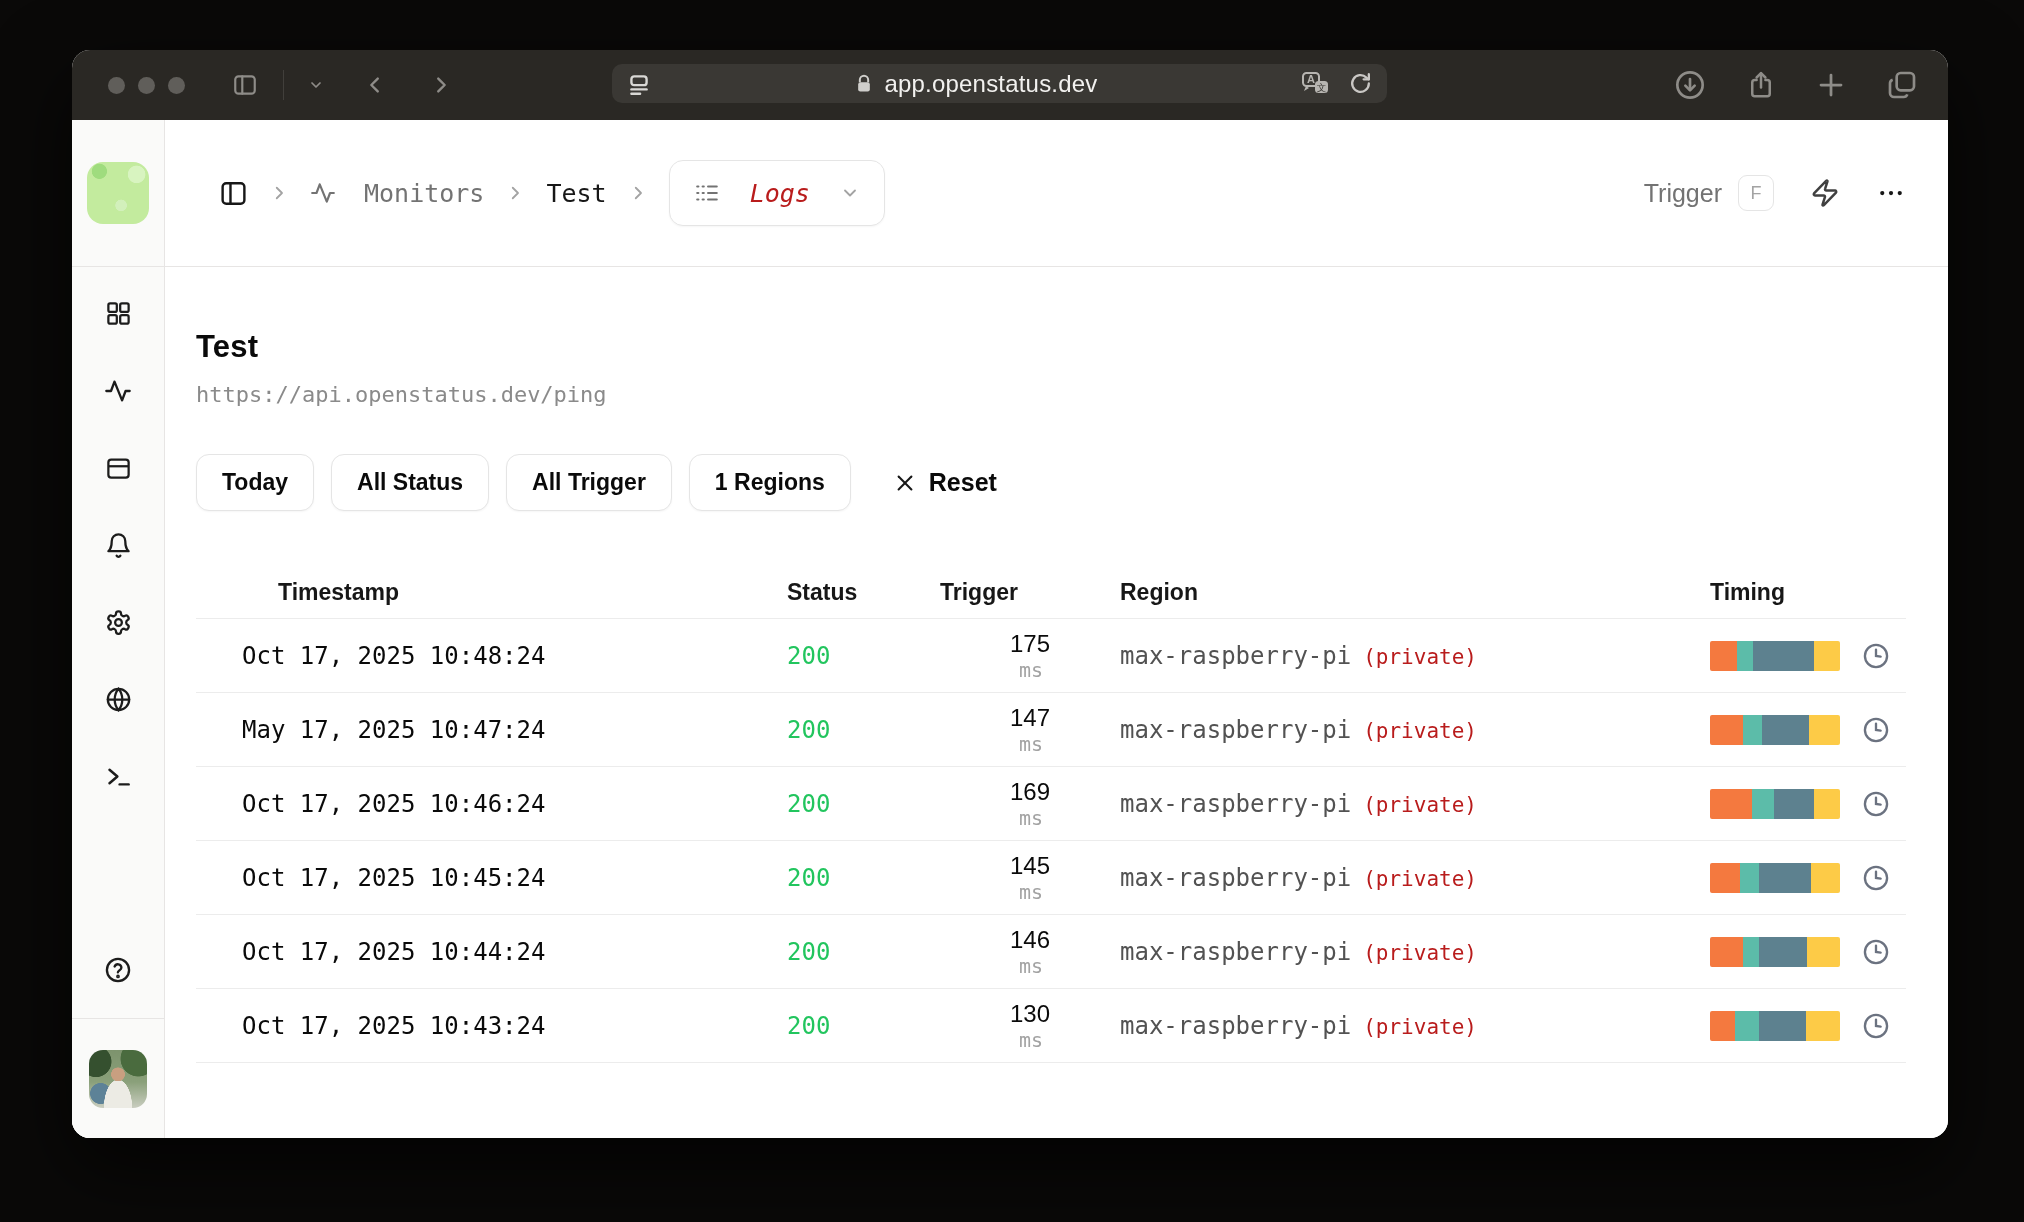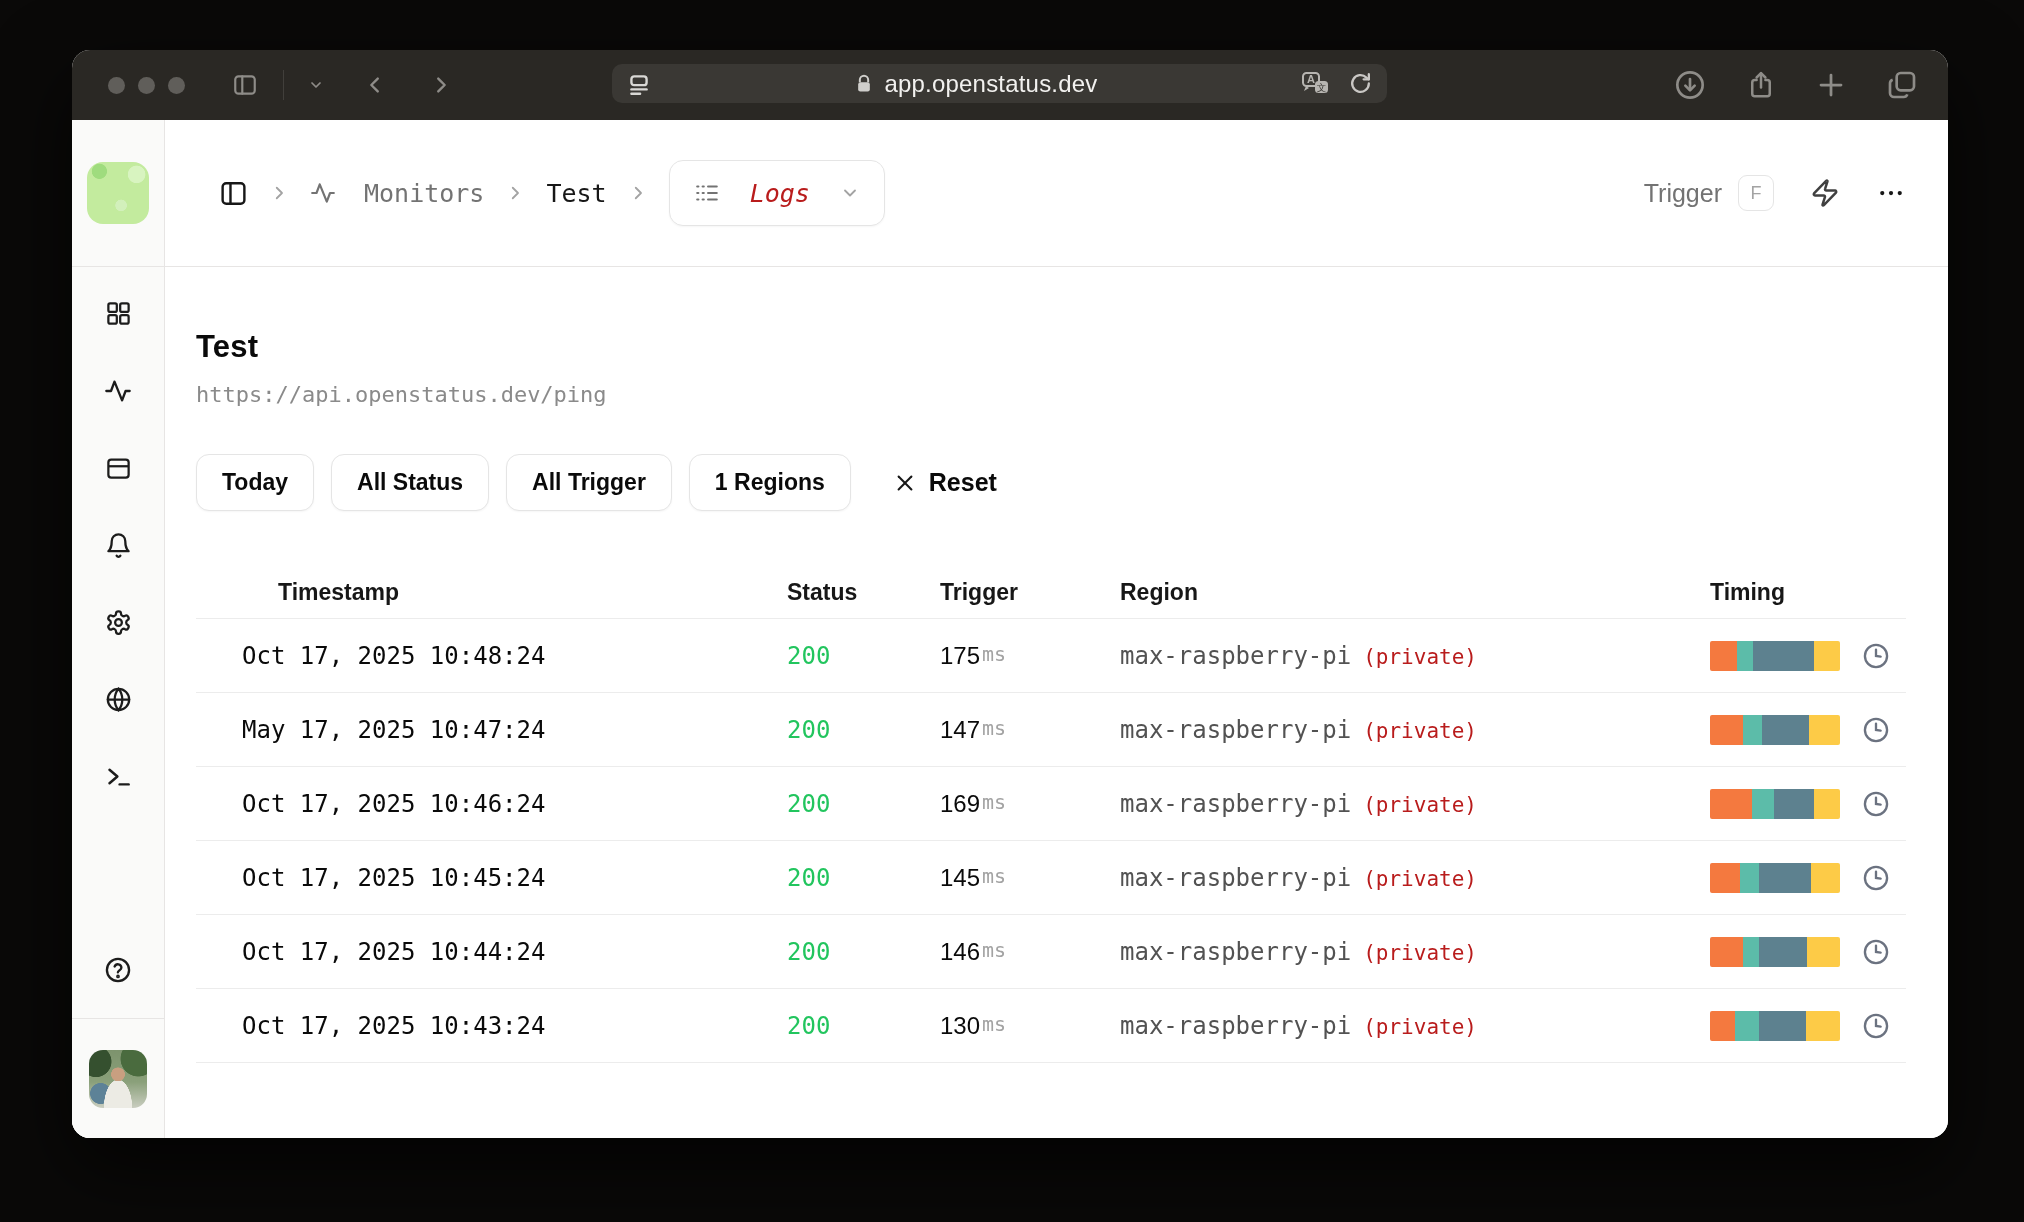--- a/index.html
+++ b/index.html
@@ -108,21 +108,21 @@
 
   
   .table { margin-top:56px; }
   .tr { display:grid; grid-template-columns:46px 545px 153px 180px 590px 1fr; align-items:center; }
   .thead { height:52px; border-bottom:1px solid #ececec; font-size:23px; font-weight:600; color:#171717; }
   .thead .c-timestamp { padding-left:36px; }
   .row { height:74px; border-bottom:1px solid #ececec; cursor:pointer; }
   .ok-dot { width:14px; height:17px; border-radius:5px; margin-left:13px; }
   .ts { font-size:24px; color:#0a0a0a; }
   .status { font-size:24px; }
-  .latency { font-size:24px; color:#0a0a0a; display:flex; align-items:flex-start; }
+  .latency { font-size:24px; color:#0a0a0a; display:flex; align-items:center;flex-direction:column; }
   .latency .unit { font-size:20px; color:#a3a3a3; margin-left:2px; }
   .region { font-size:24px; color:#525252; display:flex; align-items:baseline; gap:12px; }
   .region .note { font-size:21px; color:#b91c1c; }
   .timing-cell { display:flex; align-items:center; gap:22px; }
   .tbar { width:130px; height:30px; display:flex; border-radius:2px; overflow:hidden; }
   .tbar span { height:100%; }
   .clock { color:#6b7280; display:flex; }
 </style>
 </head>
 <body>

